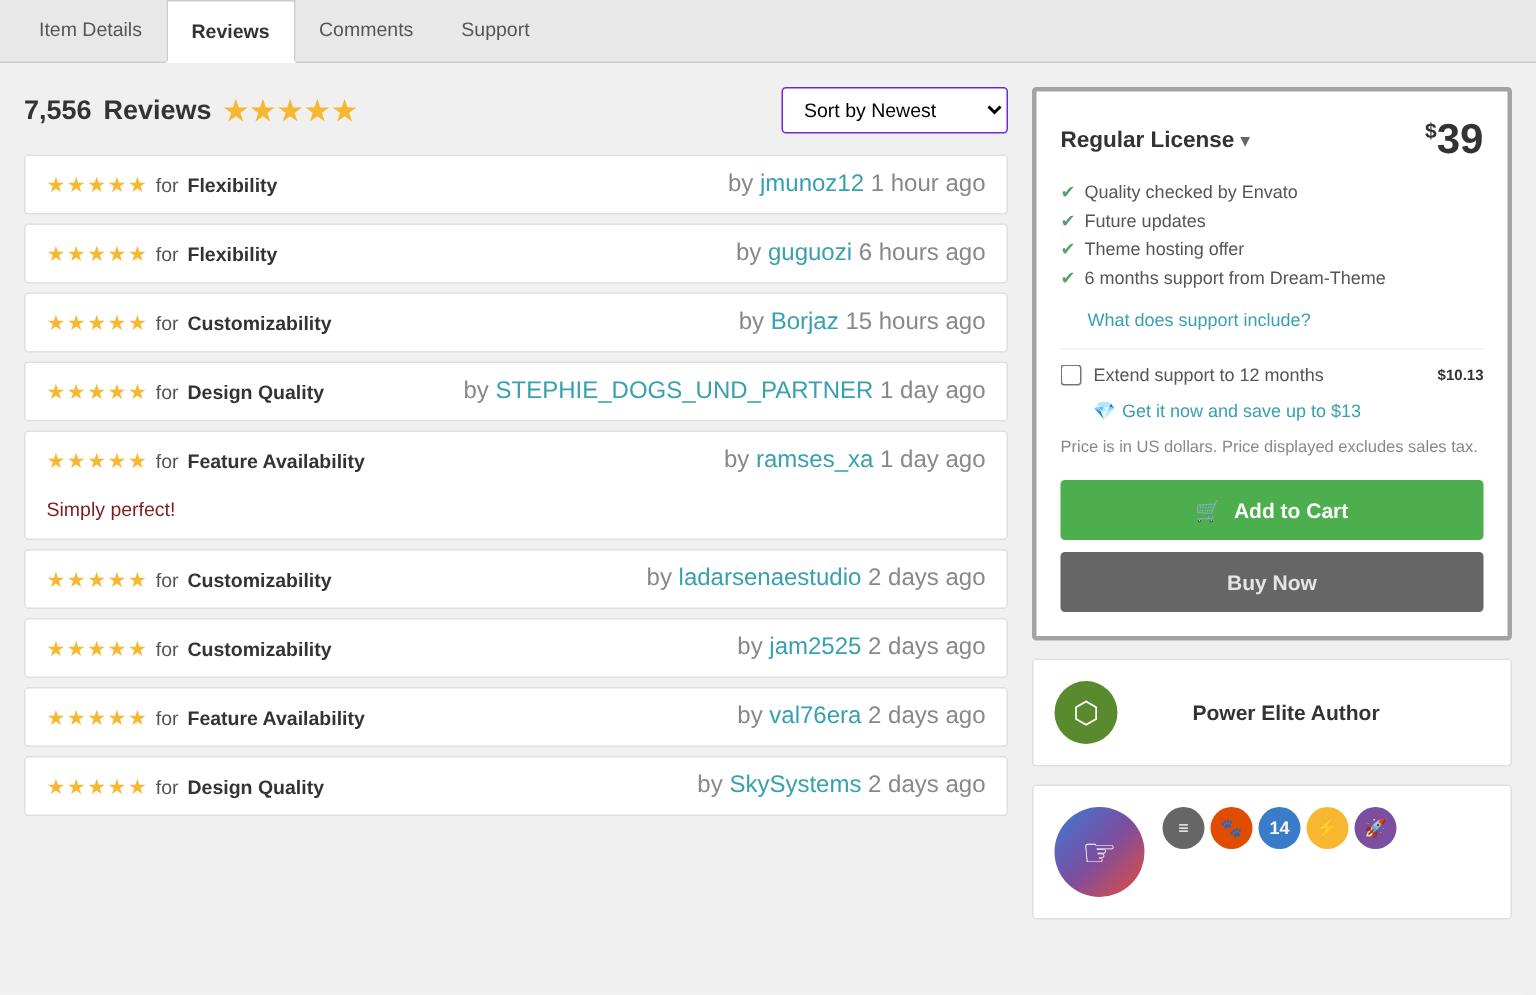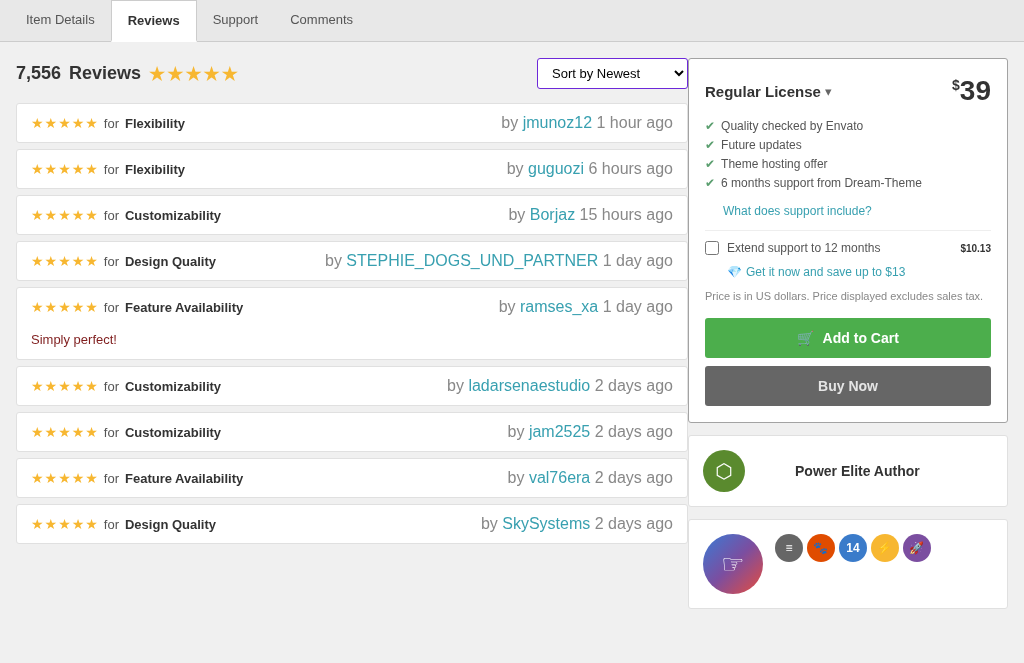--- a/index.html
+++ b/index.html
@@ -6,21 +6,21 @@
     body { font-family: Arial, sans-serif; font-size: 13px; background: #f5f5f5; color: #333; }
 
     .page-wrapper { display: flex; flex-direction: column; width: 1024px; min-height: 663px; background: #f0f0f0; }
 
     
     .tabs-bar { display: flex; background: #e8e8e8; border-bottom: 1px solid #ccc; padding: 0 10px; }
     .tab-item { padding: 12px 16px; font-size: 13px; cursor: pointer; color: #555; border-bottom: 2px solid transparent; }
     .tab-item.active { background: #fff; border: 1px solid #ccc; border-bottom: 2px solid #fff; color: #333; font-weight: bold; margin-bottom: -1px; }
 
     
-    .main-content { display: flex; padding: 16px; }
+    .main-content { display: flex; padding: 16px; gap: 16px; }
 
     
     .left-panel { flex: 1; min-width: 0; }
 
     
     .reviews-header { display: flex; align-items: center; justify-content: space-between; margin-bottom: 14px; }
     .reviews-title { display: flex; align-items: center; gap: 8px; font-size: 18px; font-weight: bold; color: #333; }
     .stars-inline { display: flex; gap: 2px; }
     .star { color: #f7b731; font-size: 18px; }
 
@@ -36,21 +36,21 @@
     .review-star { color: #f7b731; font-size: 14px; }
     .review-for { color: #555; }
     .review-category { color: #333; font-weight: bold; }
     .review-right { font-size: 16px; color: #888; }
     .review-right a { color: #38a0b0; text-decoration: none; }
 
     
     .right-panel { width: 320px; flex-shrink: 0; display: flex; flex-direction: column; gap: 12px; }
 
     
-    .license-card { background: #fff; border: 1px solid #a3a3a3; border-radius: 3px; padding: 16px; }
+    .license-card { background: #fff; border: 3px solid #a3a3a3; border-radius: 3px; padding: 16px; }
     .license-header { display: flex; justify-content: space-between; align-items: center; margin-bottom: 12px; }
     .license-title { font-size: 15px; font-weight: bold; color: #333; }
     .license-price { font-size: 28px; font-weight: bold; color: #333; }
     .license-price sup { font-size: 14px; vertical-align: super; }
     .license-features { list-style: none; margin-bottom: 14px; }
     .license-features li { display: flex; align-items: center; gap: 6px; font-size: 12px; color: #555; margin-bottom: 5px; }
     .check-icon { color: #5a9e6e; font-size: 12px; }
 
     .extend-row { display: flex; align-items: center; gap: 8px; border-top: 1px solid #eee; padding-top: 10px; margin-bottom: 10px; }
     .extend-checkbox { width: 14px; height: 14px; cursor: pointer; }
@@ -78,22 +78,22 @@
     .badge-circle { width: 28px; height: 28px; border-radius: 50%; display: flex; align-items: center; justify-content: center; font-size: 12px; color: #fff; font-weight: bold; }
   </style>
 </head>
 <body>
 
 <div class="page-wrapper">
 
   <div class="tabs-bar">
     <div class="tab-item">Item Details</div>
     <div class="tab-item active">Reviews</div>
+    <div class="tab-item">Comments</div>
     <div class="tab-item">Support</div>
-    <div class="tab-item">Comments</div>
   </div>
 
   <div class="main-content">
 
     <div class="left-panel">
 
       <div class="reviews-header">
         <div class="reviews-title">
           <span>7,556</span>
           <span>Reviews</span>

